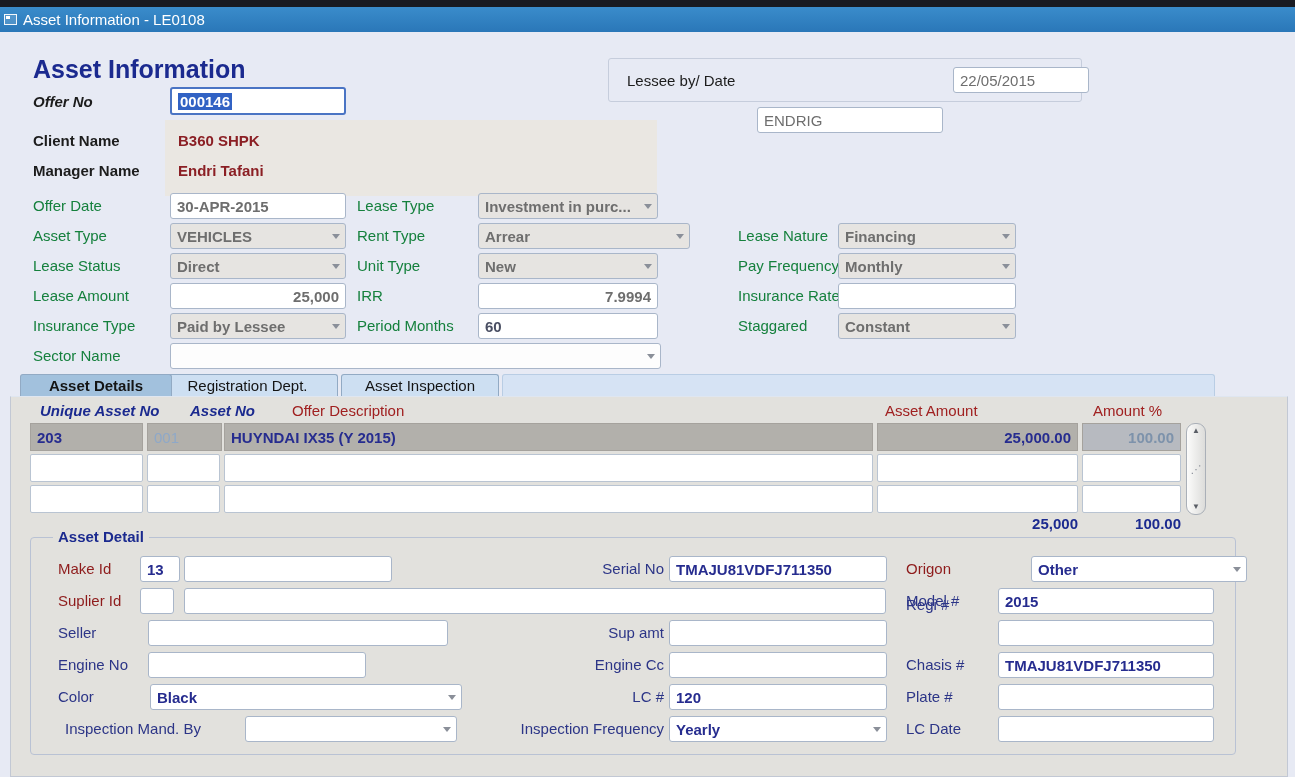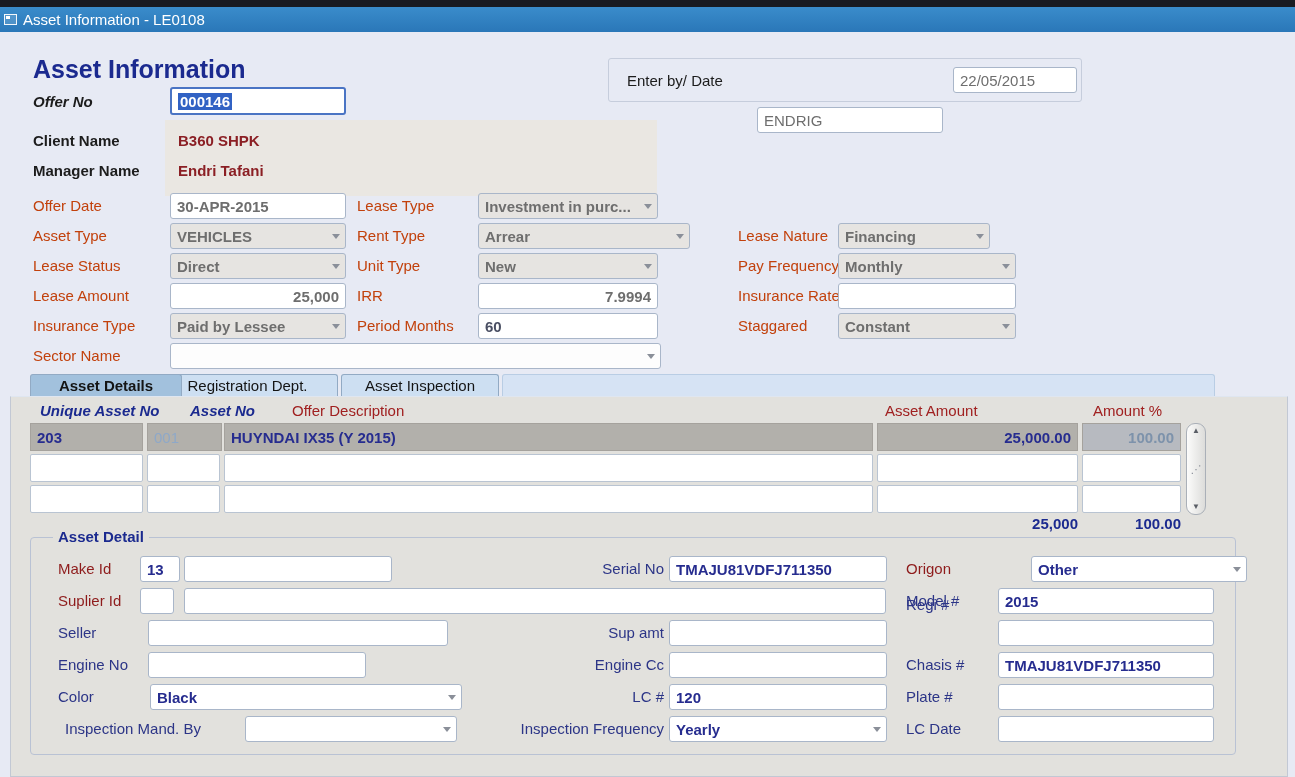--- a/index.html
+++ b/index.html
@@ -8,21 +8,21 @@
 
   .abs { position:absolute;text-align:right; }
 
   
   .top-strip { left:0; top:0; width:1295px; height:7px; background:#191b22; }
   .titlebar { left:0; top:7px; width:1295px; height:25px; background:linear-gradient(#3a8ccb,#2a77b8); color:#fff; font-size:15px; display:flex; align-items:center; }
   .win-icon { width:13px; height:11px; border:1px solid #f2f6fa; margin:0 6px 0 4px; position:relative; background:rgba(255,255,255,.15); }
   .win-icon:before { content:""; position:absolute; left:1px; top:1px; width:4px; height:3px; background:#fff; }
 
   
-  .lbl { position:absolute; font-size:15px; color:#c2410c; line-height:26px; white-space:nowrap; }
+  .lbl { position:absolute; font-size:15px; color:#15803d; line-height:26px; white-space:nowrap; }
   .lbl.black { color:#1c1c1c; }
   .lbl.bold { font-weight:700; }
   .lbl.it { font-style:italic; }
   .lbl.navy { color:#2c3587; }
   .lbl.red { color:#8e1b1b; }
   .lbl.r { text-align:right; }
 
   .h1 { position:absolute; font-size:25px; font-weight:700; color:#1b2a8f; }
 
   
@@ -71,25 +71,25 @@
 
 <div class="abs top-strip"></div>
 <div class="abs titlebar">
   <span class="win-icon"></span>
   <span>Asset Information - LE0108</span>
 </div>
 
 <div class="h1" style="left:33px; top:55px;">Asset Information</div>
 
 <div class="groupbox" style="left:608px; top:58px; width:474px; height:44px;">
-  <span class="lbl black" style="left:18px; top:9px;">Enter by/ Date</span>
+  <span class="lbl black" style="left:18px; top:9px;">Lessee by/ Date</span>
   <div class="fld graytxt" style="left:148px; top:8px; width:186px; font-weight:400;margin-top:40px;">
       <span>ENDRIG</span>
     </div>
-  <div class="fld graytxt" style="left:344px; top:8px; width:124px; font-weight:400;">
+  <div class="fld graytxt" style="left:344px; top:8px; width:136px; font-weight:400;">
       <span>22/05/2015</span>
     </div>
 </div>
 
 <span class="lbl black bold it" style="left:33px; top:89px;">Offer No</span>
 <div class="fld focus" style="left:170px; top:87px; width:176px; height:28px;">
     <span class="hl">000146</span>
   </div>
 
 <div class="client-box" style="left:165px; top:120px; width:492px; height:76px;"></div>
@@ -112,21 +112,21 @@
 <div class="fld dis combo" style="left:170px; top:223px; width:176px;">
     <span>VEHICLES</span>
     <i class="arr"></i>
   </div>
 <span class="lbl" style="left:357px; top:223px;">Rent Type</span>
 <div class="fld dis combo" style="left:478px; top:223px; width:212px;">
     <span>Arrear</span>
     <i class="arr"></i>
   </div>
 <span class="lbl" style="left:738px; top:223px;">Lease Nature</span>
-<div class="fld dis combo" style="left:838px; top:223px; width:152px;">
+<div class="fld dis combo" style="left:838px; top:223px; width:178px;">
     <span>Financing</span>
     <i class="arr"></i>
   </div>
 
 <span class="lbl" style="left:33px; top:253px;">Lease Status</span>
 <div class="fld dis combo" style="left:170px; top:253px; width:176px;">
     <span>Direct</span>
     <i class="arr"></i>
   </div>
 <span class="lbl" style="left:357px; top:253px;">Unit Type</span>
@@ -174,21 +174,21 @@
     <i class="arr"></i>
   </div>
 
 <div class="tab filler" style="left:502px; top:374px; width:713px;"></div>
 <div class="tab idle" style="left:157px; top:374px; width:181px;">
     <span>Registration Dept.</span>
   </div>
 <div class="tab idle" style="left:341px; top:374px; width:158px;">
     <span>Asset Inspection</span>
   </div>
-<div class="tab active" style="left:30px; top:374px; width:152px;">
+<div class="tab active" style="left:20px; top:374px; width:152px;">
     <span>Asset Details</span>
   </div>
 
 <div class="panel"></div>
 
 <span class="th-navy" style="left:40px; top:401px;">Unique Asset No</span>
 <span class="th-navy" style="left:190px; top:401px;">Asset No</span>
 <span class="th-red" style="left:292px; top:401px;">Offer Description</span>
 <span class="th-red" style="left:885px; top:401px;">Asset Amount</span>
 <span class="th-red" style="left:1093px; top:401px;">Amount %</span>

